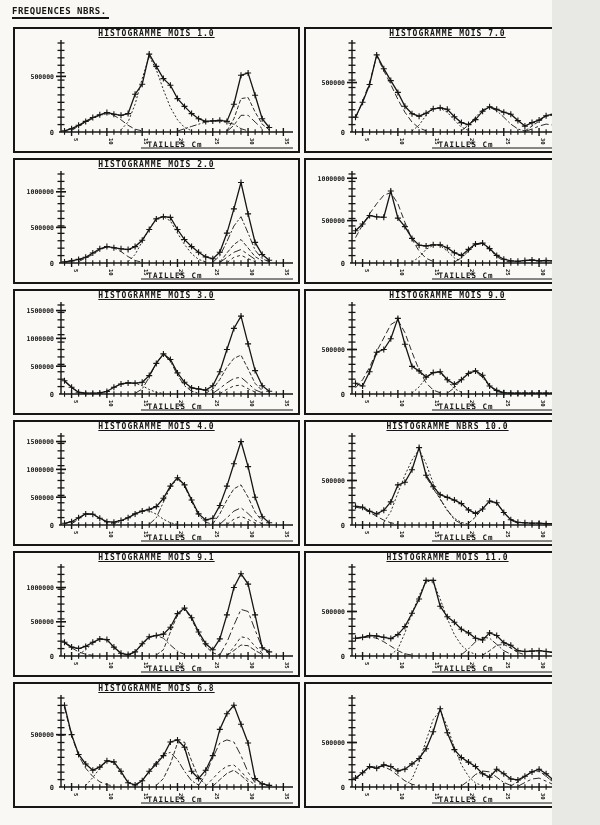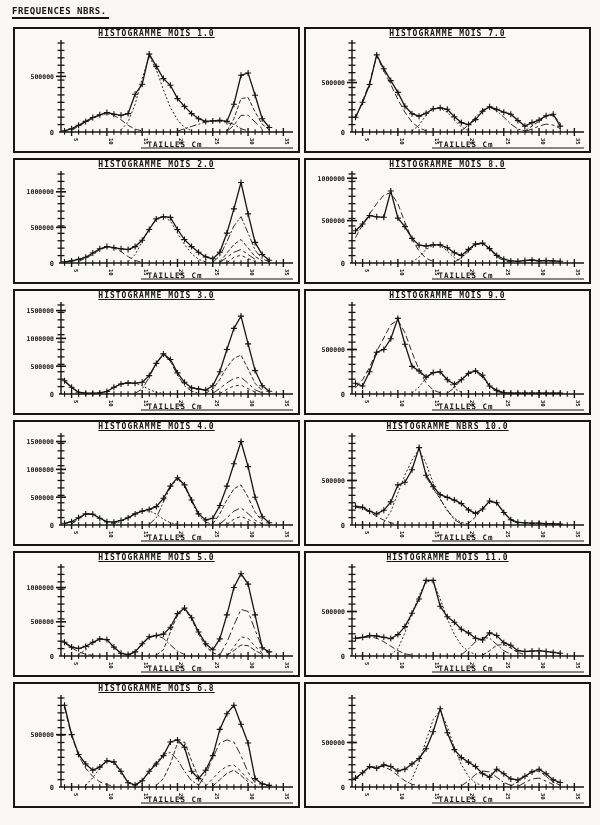--- a/index.html
+++ b/index.html
@@ -1,18 +1,18 @@
 <!DOCTYPE html>
 <html><head>
 <meta charset="utf-8">
 <style>
   html,body{margin:0;padding:0;background:#e8e8e4;}
   .page{
     position:relative;
-    width:600px;height:825px;
+    width:552px;height:825px;
     background:#f9f8f4;
     font-family:"DejaVu Sans Mono", monospace;
     color:#151515;
     overflow:hidden;
   }
   .page-header{
     position:absolute;top:6px;left:12px;
     font-size:9px;font-weight:bold;letter-spacing:0.5px;
     border-bottom:2px solid #151515;
     padding:0 2px 1px 0;
@@ -262,21 +262,20 @@
           <path d="M204.8 93.3L211.9 84.0L218.9 75.5L226.0 70.5L233.1 79.0L240.1 87.6L247.2 91.9" fill="none" stroke="#151515" stroke-width="0.9" stroke-dasharray="4 2"></path>
           <path d="M204.8 93.6L211.9 88.3L218.9 83.3L226.0 80.5L233.1 85.5L240.1 90.4" fill="none" stroke="#151515" stroke-width="0.9" stroke-dasharray="8 3 3 3"></path>
           <path d="M211.9 93.6L218.9 88.3L226.0 86.2L233.1 89.7L240.1 92.6" fill="none" stroke="#151515" stroke-width="0.9" stroke-dasharray="3 3"></path>
           <path d="M49.5 92.9L56.6 91.9L63.6 90.4L70.7 88.3L77.8 84.0L84.8 79.8L91.9 77.6L98.9 78.7L106.0 79.8L113.1 80.5L120.1 77.6L127.2 71.2L134.2 60.5L141.3 49.9L148.4 47.7L155.4 48.4L162.5 60.5L169.5 70.5L176.6 77.6L183.6 83.3L190.7 87.9L197.8 89.7L204.8 83.3L211.9 64.1L218.9 39.9L226.0 13.5L233.1 44.9L240.1 73.4L247.2 85.5L254.2 91.2" fill="none" stroke="#151515" stroke-width="1.3"></path>
           <path d="M46.5 92.9H52.5M49.5 89.9V95.9M53.6 91.9H59.6M56.6 88.9V94.9M60.6 90.4H66.6M63.6 87.4V93.4M67.7 88.3H73.7M70.7 85.3V91.3M74.8 84.0H80.8M77.8 81.0V87.0M81.8 79.8H87.8M84.8 76.8V82.8M88.9 77.6H94.9M91.9 74.6V80.6M95.9 78.7H101.9M98.9 75.7V81.7M103.0 79.8H109.0M106.0 76.8V82.8M110.1 80.5H116.1M113.1 77.5V83.5M117.1 77.6H123.1M120.1 74.6V80.6M124.2 71.2H130.2M127.2 68.2V74.2M131.2 60.5H137.2M134.2 57.5V63.5M138.3 49.9H144.3M141.3 46.9V52.9M145.4 47.7H151.4M148.4 44.7V50.7M152.4 48.4H158.4M155.4 45.4V51.4M159.5 60.5H165.5M162.5 57.5V63.5M166.5 70.5H172.5M169.5 67.5V73.5M173.6 77.6H179.6M176.6 74.6V80.6M180.6 83.3H186.6M183.6 80.3V86.3M187.7 87.9H193.7M190.7 84.9V90.9M194.8 89.7H200.8M197.8 86.7V92.7M201.8 83.3H207.8M204.8 80.3V86.3M208.9 64.1H214.9M211.9 61.1V67.1M215.9 39.9H221.9M218.9 36.9V42.9M223.0 13.5H229.0M226.0 10.5V16.5M230.1 44.9H236.1M233.1 41.9V47.9M237.1 73.4H243.1M240.1 70.4V76.4M244.2 85.5H250.2M247.2 82.5V88.5M251.2 91.2H257.2M254.2 88.2V94.2" fill="none" stroke="#151515" stroke-width="1.1"></path>
           <text x="160" y="109" text-anchor="middle" font-size="7.5" letter-spacing="1">TAILLES Cm</text>
           <line x1="126" y1="110" x2="278" y2="110" stroke="#151515" stroke-width="1"></line>
         </svg>
       </div>
       <div class="chart-box">
-        <div class="chart-title">HISTOGRAMME MOIS 8.0</div>
         <svg width="281" height="111" viewBox="0 0 281 111" class="chart-svg">
           <line x1="46" y1="2" x2="46" y2="94" stroke="#151515" stroke-width="1.4"></line>
           <line x1="44" y1="94" x2="278" y2="94" stroke="#151515" stroke-width="1.4"></line>
           <line x1="42.5" y1="86.58333333333333" x2="49.5" y2="86.58333333333333" stroke="#151515" stroke-width="1.3"></line>
           <line x1="42.5" y1="79.16666666666667" x2="49.5" y2="79.16666666666667" stroke="#151515" stroke-width="1.3"></line>
           <line x1="42.5" y1="71.75" x2="49.5" y2="71.75" stroke="#151515" stroke-width="1.3"></line>
           <line x1="42.5" y1="64.33333333333333" x2="49.5" y2="64.33333333333333" stroke="#151515" stroke-width="1.3"></line>
           <line x1="42.5" y1="56.916666666666664" x2="49.5" y2="56.916666666666664" stroke="#151515" stroke-width="1.3"></line>
           <line x1="42.5" y1="49.5" x2="49.5" y2="49.5" stroke="#151515" stroke-width="1.3"></line>
           <line x1="42.5" y1="42.08333333333333" x2="49.5" y2="42.08333333333333" stroke="#151515" stroke-width="1.3"></line>
@@ -619,21 +618,21 @@
           <path d="M77.8 91.3L84.8 80.7L91.9 62.0L98.9 44.2L106.0 29.0L113.1 18.4L120.1 32.6L127.2 52.2L134.2 68.2L141.3 79.8L148.4 87.3L155.4 91.5L162.5 93.1" fill="none" stroke="#151515" stroke-width="0.9" stroke-dasharray="2 2"></path>
           <path d="M120.1 45.9L127.2 57.5L134.2 68.2L141.3 78.9L148.4 88.7L155.4 92.9" fill="none" stroke="#151515" stroke-width="0.9" stroke-dasharray="7 2 2 2"></path>
           <path d="M162.5 92.4L169.5 86.0L176.6 77.5L183.6 70.4L190.7 72.2L197.8 81.1L204.8 89.1L211.9 92.4" fill="none" stroke="#151515" stroke-width="0.9" stroke-dasharray="4 2"></path>
           <path d="M49.5 75.3L56.6 76.2L63.6 80.2L70.7 82.9L77.8 79.3L84.8 70.9L91.9 53.9L98.9 51.3L106.0 38.8L113.1 16.6L120.1 44.2L127.2 55.7L134.2 63.7L141.3 66.4L148.4 69.1L155.4 72.6L162.5 78.9L169.5 82.4L176.6 78.0L183.6 70.0L190.7 71.8L197.8 81.5L204.8 88.7L211.9 91.3L218.9 91.8L226.0 92.2L233.1 92.2L240.1 92.7L247.2 92.7L254.2 93.1" fill="none" stroke="#151515" stroke-width="1.3"></path>
           <path d="M46.5 75.3H52.5M49.5 72.3V78.3M53.6 76.2H59.6M56.6 73.2V79.2M60.6 80.2H66.6M63.6 77.2V83.2M67.7 82.9H73.7M70.7 79.9V85.9M74.8 79.3H80.8M77.8 76.3V82.3M81.8 70.9H87.8M84.8 67.9V73.9M88.9 53.9H94.9M91.9 50.9V56.9M95.9 51.3H101.9M98.9 48.3V54.3M103.0 38.8H109.0M106.0 35.8V41.8M110.1 16.6H116.1M113.1 13.6V19.6M117.1 44.2H123.1M120.1 41.2V47.2M124.2 55.7H130.2M127.2 52.7V58.7M131.2 63.7H137.2M134.2 60.7V66.7M138.3 66.4H144.3M141.3 63.4V69.4M145.4 69.1H151.4M148.4 66.1V72.1M152.4 72.6H158.4M155.4 69.6V75.6M159.5 78.9H165.5M162.5 75.9V81.9M166.5 82.4H172.5M169.5 79.4V85.4M173.6 78.0H179.6M176.6 75.0V81.0M180.6 70.0H186.6M183.6 67.0V73.0M187.7 71.8H193.7M190.7 68.8V74.8M194.8 81.5H200.8M197.8 78.5V84.5M201.8 88.7H207.8M204.8 85.7V91.7M208.9 91.3H214.9M211.9 88.3V94.3M215.9 91.8H221.9M218.9 88.8V94.8M223.0 92.2H229.0M226.0 89.2V95.2M230.1 92.2H236.1M233.1 89.2V95.2M237.1 92.7H243.1M240.1 89.7V95.7M244.2 92.7H250.2M247.2 89.7V95.7M251.2 93.1H257.2M254.2 90.1V96.1" fill="none" stroke="#151515" stroke-width="1.1"></path>
           <text x="160" y="109" text-anchor="middle" font-size="7.5" letter-spacing="1">TAILLES Cm</text>
           <line x1="126" y1="110" x2="278" y2="110" stroke="#151515" stroke-width="1"></line>
         </svg>
       </div>
       <div class="chart-box">
-        <div class="chart-title">HISTOGRAMME MOIS 5.0</div>
+        <div class="chart-title">HISTOGRAMME MOIS 9.1</div>
         <svg width="281" height="111" viewBox="0 0 281 111" class="chart-svg">
           <line x1="46" y1="2" x2="46" y2="94" stroke="#151515" stroke-width="1.4"></line>
           <line x1="44" y1="94" x2="278" y2="94" stroke="#151515" stroke-width="1.4"></line>
           <line x1="42.5" y1="86.58333333333333" x2="49.5" y2="86.58333333333333" stroke="#151515" stroke-width="1.3"></line>
           <line x1="42.5" y1="79.16666666666667" x2="49.5" y2="79.16666666666667" stroke="#151515" stroke-width="1.3"></line>
           <line x1="42.5" y1="71.75" x2="49.5" y2="71.75" stroke="#151515" stroke-width="1.3"></line>
           <line x1="42.5" y1="64.33333333333333" x2="49.5" y2="64.33333333333333" stroke="#151515" stroke-width="1.3"></line>
           <line x1="42.5" y1="56.916666666666664" x2="49.5" y2="56.916666666666664" stroke="#151515" stroke-width="1.3"></line>
           <line x1="42.5" y1="49.5" x2="49.5" y2="49.5" stroke="#151515" stroke-width="1.3"></line>
           <line x1="42.5" y1="42.08333333333333" x2="49.5" y2="42.08333333333333" stroke="#151515" stroke-width="1.3"></line>

